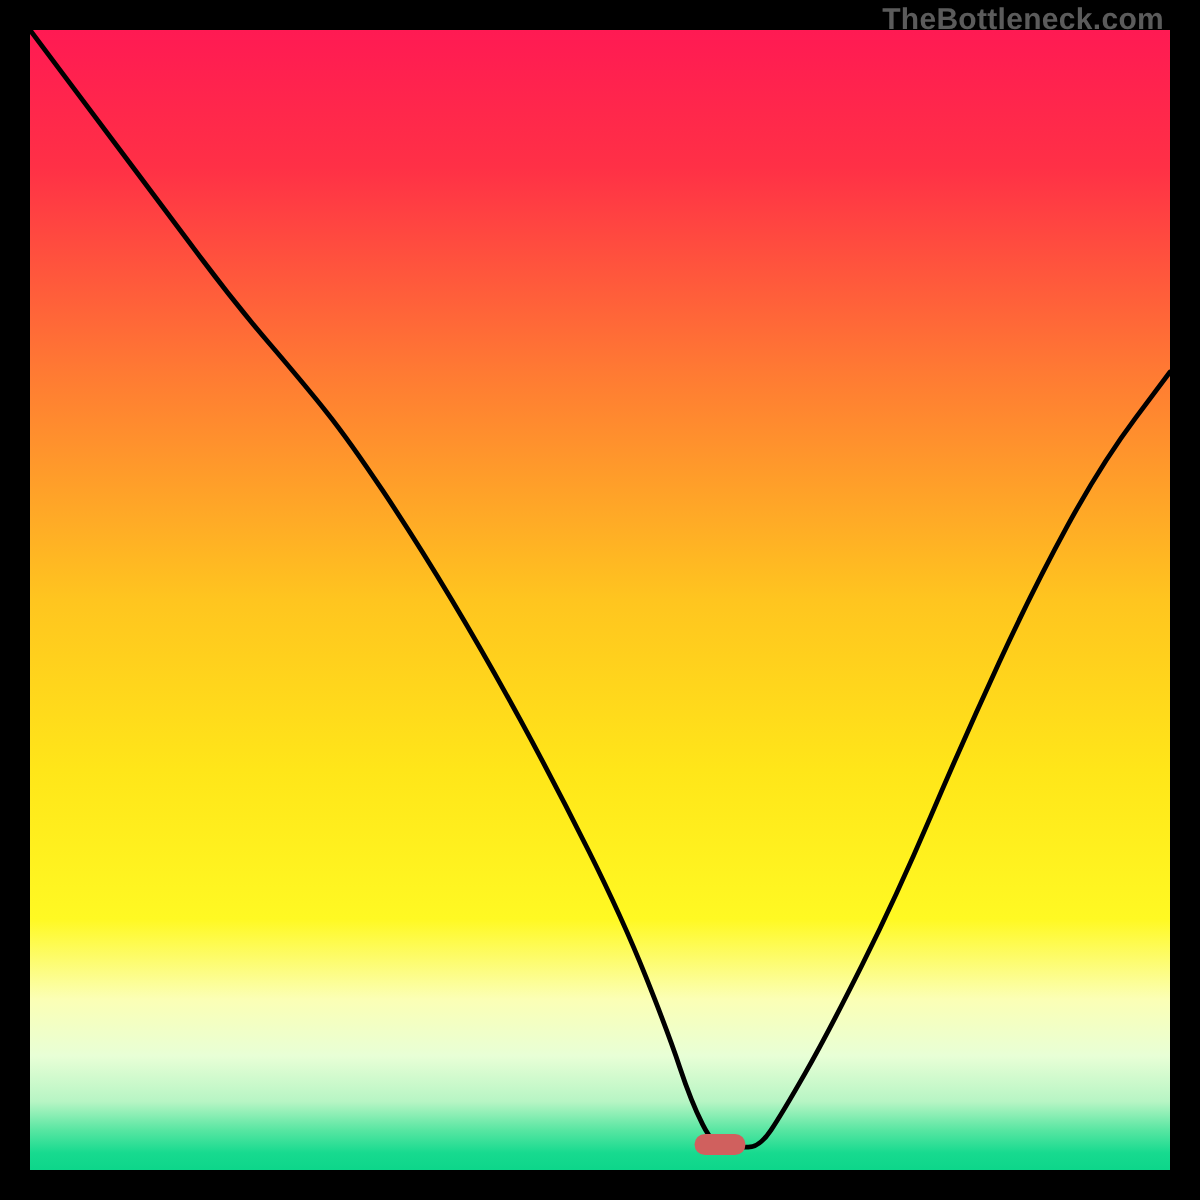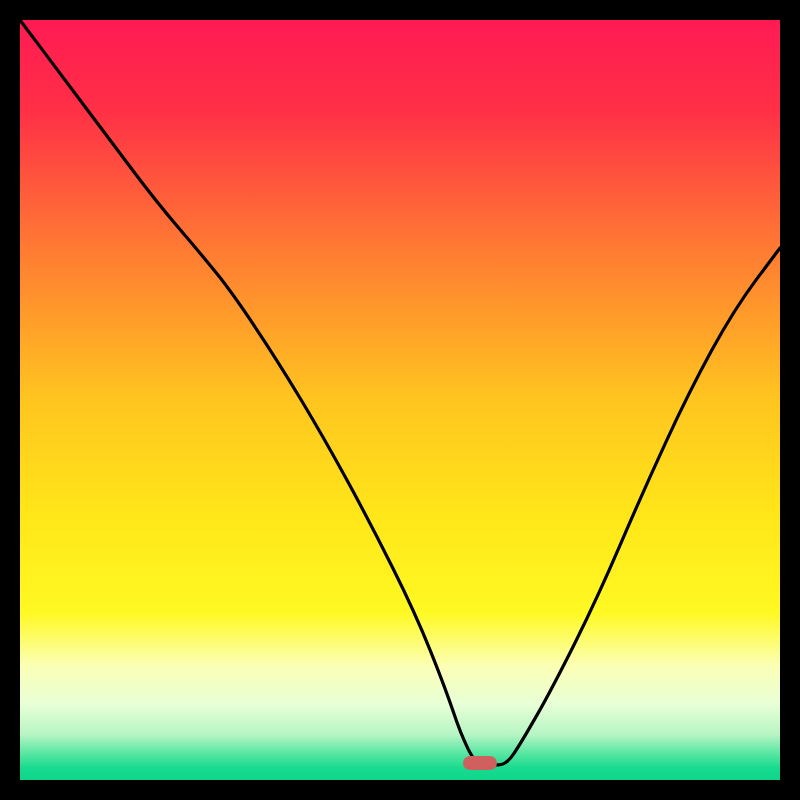--- a/index.html
+++ b/index.html
@@ -86,14 +86,15 @@
     </svg>
 
     <svg class="curve" viewBox="0 0 760 760" preserveAspectRatio="none">
       <path id="curve-path" d="M 0 0 Q 0 0 22.8 30.399999999999977 Q 45.6 60.799999999999955 68.4 91.19999999999999 Q 91.2 121.60000000000002 114 152 Q 136.79999999999998 182.39999999999998 159.6 209 Q 182.4 235.60000000000002 197.60000000000002 254.6 Q 212.8 273.59999999999997 235.60000000000002 307.79999999999995 Q 258.40000000000003 341.99999999999994 281.20000000000005 380 Q 304 418 326.8 459.79999999999995 Q 349.6 501.59999999999997 372.4 547.1999999999999 Q 395.2 592.8 410.4 630.8 Q 425.6 668.8 433.2 691.5999999999999 Q 440.79999999999995 714.4 448.4 729.5999999999999 Q 456 744.8 463.6 744.8 Q 471.2 744.8 478.8 744.8 Q 486.40000000000003 744.8 494 733.4 Q 501.6 722 516.8 695.4 Q 532 668.8 554.8 623.2 Q 577.6 577.6 600.4 524.4 Q 623.1999999999999 471.2 646 421.79999999999995 Q 668.8 372.4 691.5999999999999 330.6 Q 714.4 288.8 737.2 258.4 L 760 228" fill="none" stroke-width="3.2" stroke-linecap="round" stroke-linejoin="round" stroke="#000000"></path>
     </svg>
 
     <div id="marker" class="marker" style="width: 34px; height: 14px; left: 442.8px; top: 736.28px; background: rgb(208, 96, 94);"></div>
 
   </div>
 
+  <div class="watermark">TheBottleneck.com</div>
 
 </div>
 
 </body></html>

